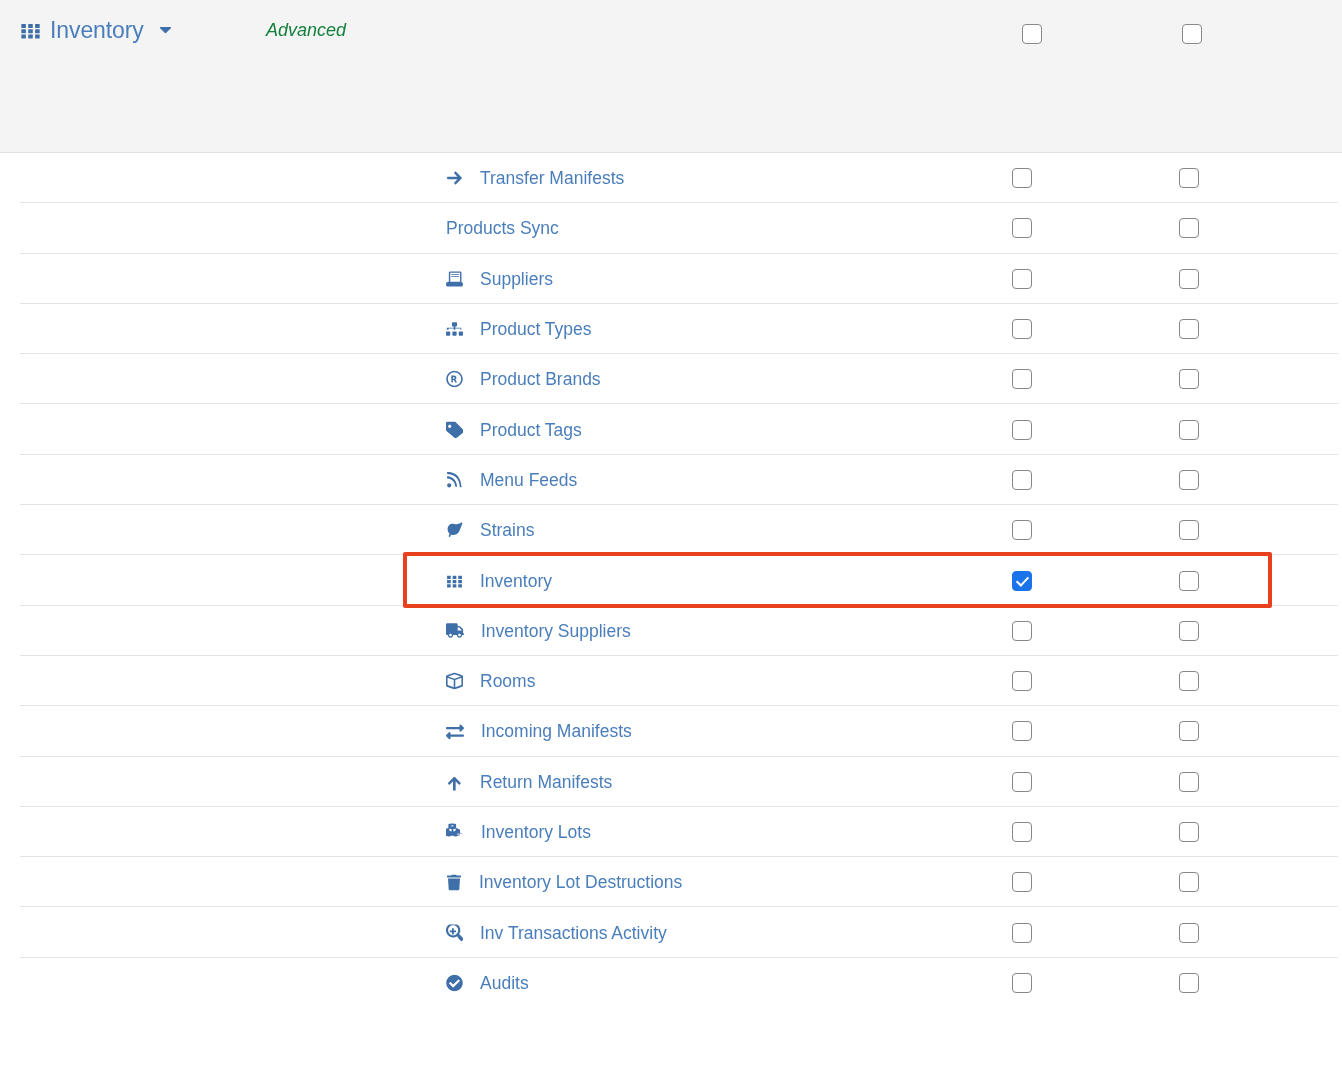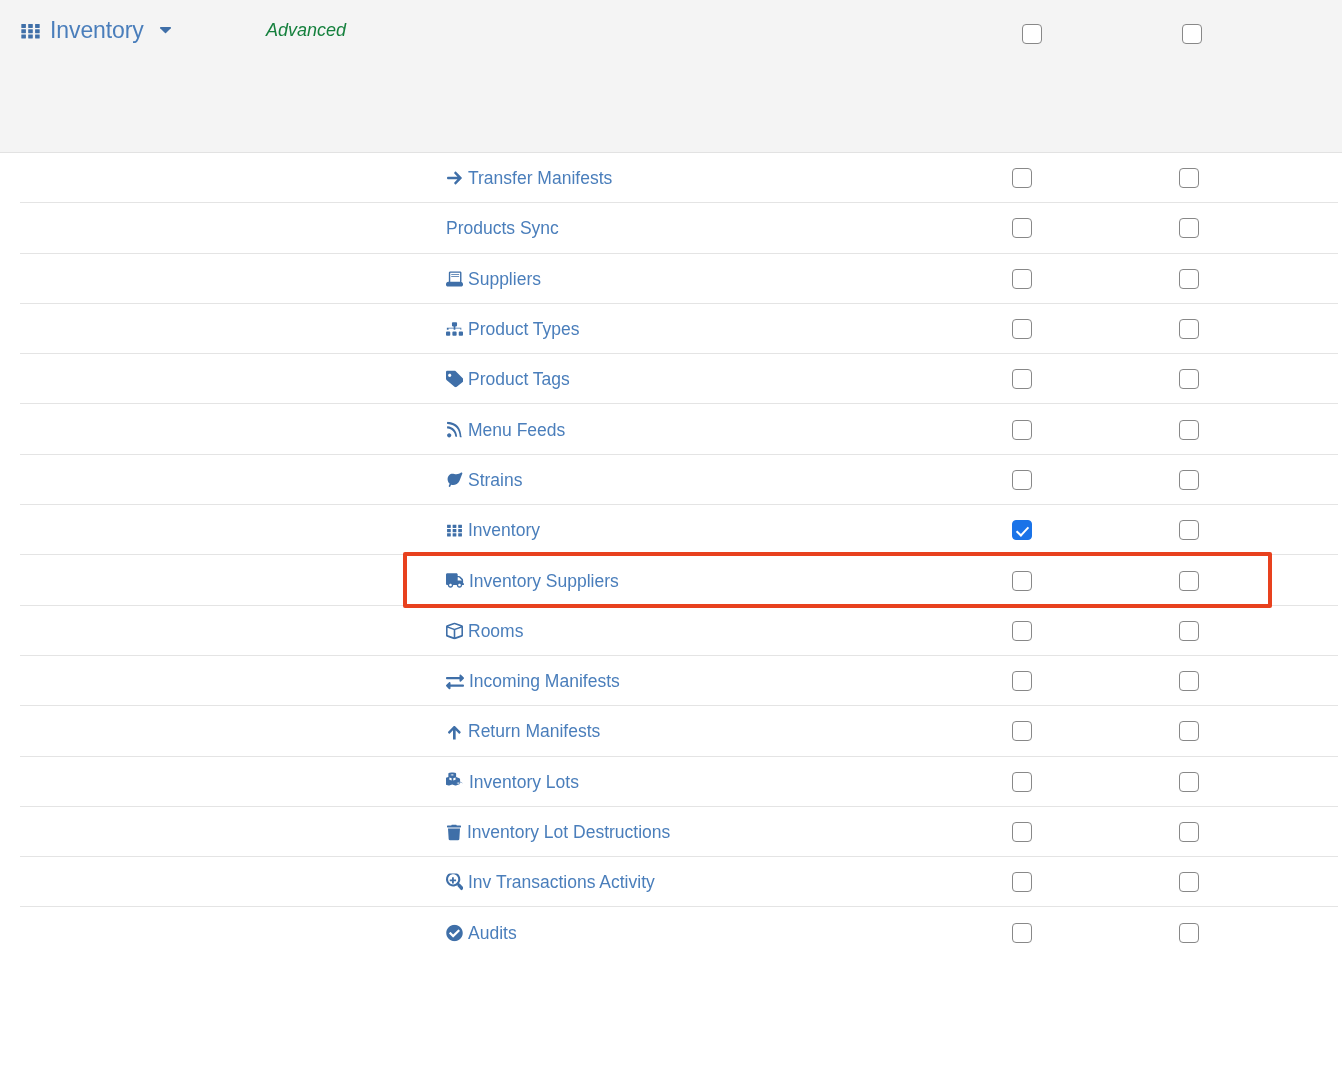--- a/index.html
+++ b/index.html
@@ -114,21 +114,21 @@
   .row-label {
     position: absolute;
     left: 446px;
     top: 50%;
     transform: translateY(-50%);
     color: #4a7ebb;
     font-size: 17.5px;
     white-space: nowrap;
     display: flex;
     align-items: center;
-    gap: 5px;
+    gap: 17px;
     cursor: pointer;
   }
   .row-label.no-icon { gap: 0; }
 
   .row-cb-1 {
     position: absolute;
     left: 1012px;
     top: 50%;
     transform: translateY(-50%);
   }
@@ -241,20 +241,32 @@
         </span>
         <span>Product Types</span>
       </div>
       <div class="row-cb-1"><span class="cb"></span></div>
       <div class="row-cb-2"><span class="cb"></span></div>
     </div>
     <div class="row">
       <div class="row-label">
         <span class="ic">
           <svg width="17" height="17" viewBox="0 0 512 512">
+            <path d="M256 8C119 8 8 119 8 256s111 248 248 248 248-111 248-248S393 8 256 8zm0 448c-110 0-200-89-200-200S146 56 256 56s200 90 200 200-90 200-200 200zm57-237c0-39-28-67-70-67h-71c-7 0-12 5-12 12v184c0 7 5 12 12 12h24c7 0 12-5 12-12v-62h27l40 68c2 4 6 6 10 6h28c9 0 15-10 10-18l-41-68c19-12 31-32 31-55zm-105-19h33c16 0 26 9 26 22s-10 23-26 23h-33z"></path>
+          </svg>
+        </span>
+        <span>Product Brands</span>
+      </div>
+      <div class="row-cb-1"><span class="cb"></span></div>
+      <div class="row-cb-2"><span class="cb"></span></div>
+    </div>
+    <div class="row">
+      <div class="row-label">
+        <span class="ic">
+          <svg width="17" height="17" viewBox="0 0 512 512">
             <path d="M0 252V48C0 21 21 0 48 0h204c13 0 25 5 34 14l242 242c19 19 19 49 0 68L324 490c-19 19-49 19-68 0L14 286c-9-9-14-21-14-34zm112-156c-27 0-48 21-48 48s21 48 48 48 48-21 48-48-21-48-48-48z"></path>
           </svg>
         </span>
         <span>Product Tags</span>
       </div>
       <div class="row-cb-1"><span class="cb"></span></div>
       <div class="row-cb-2"><span class="cb"></span></div>
     </div>
     <div class="row">
       <div class="row-label">

